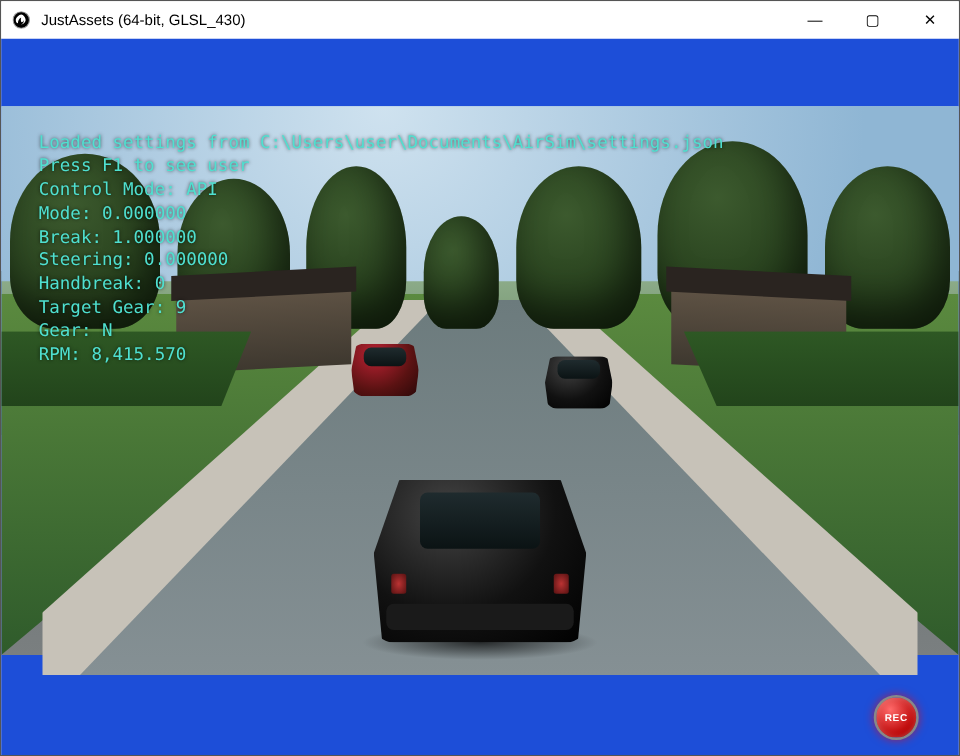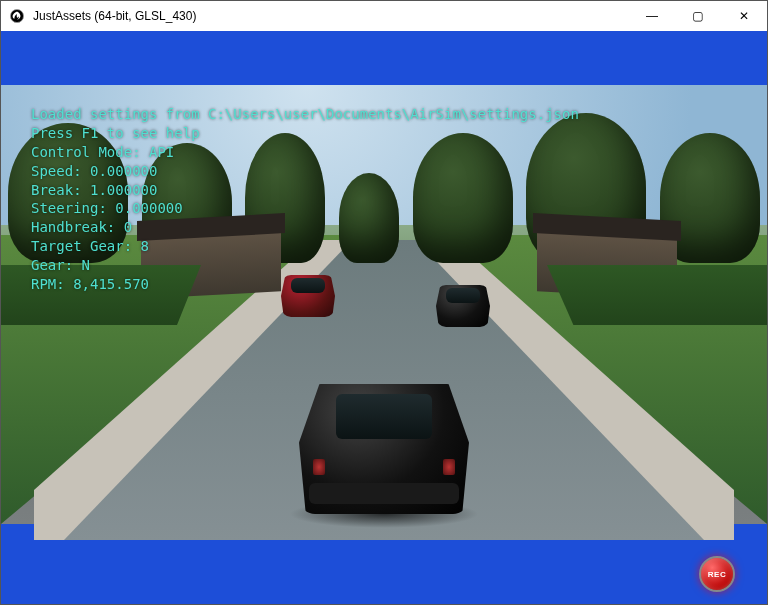--- a/index.html
+++ b/index.html
@@ -232,27 +232,27 @@
         <div class="car-body"></div>
         <div class="car-window"></div>
         <div class="car-bumper"></div>
         <div class="tail l"></div>
         <div class="tail r"></div>
       </div>
     </div>
 
     <div class="hud">
       <div>Loaded settings from C:\Users\user\Documents\AirSim\settings.json</div>
-      <div>Press F1 to see help</div>
+      <div>Press F1 to see user</div>
       <div>Control Mode: API</div>
-      <div>Speed: 0.000000</div>
+      <div>Mode: 0.000000</div>
       <div>Break: 1.000000</div>
       <div>Steering: 0.000000</div>
       <div>Handbreak: 0</div>
-      <div>Target Gear: 8</div>
+      <div>Target Gear: 9</div>
       <div>Gear: N</div>
       <div>RPM: 8,415.570</div>
     </div>
 
     <div class="rec-btn">
       <span>REC</span>
     </div>
 
   </div>
 </div>

